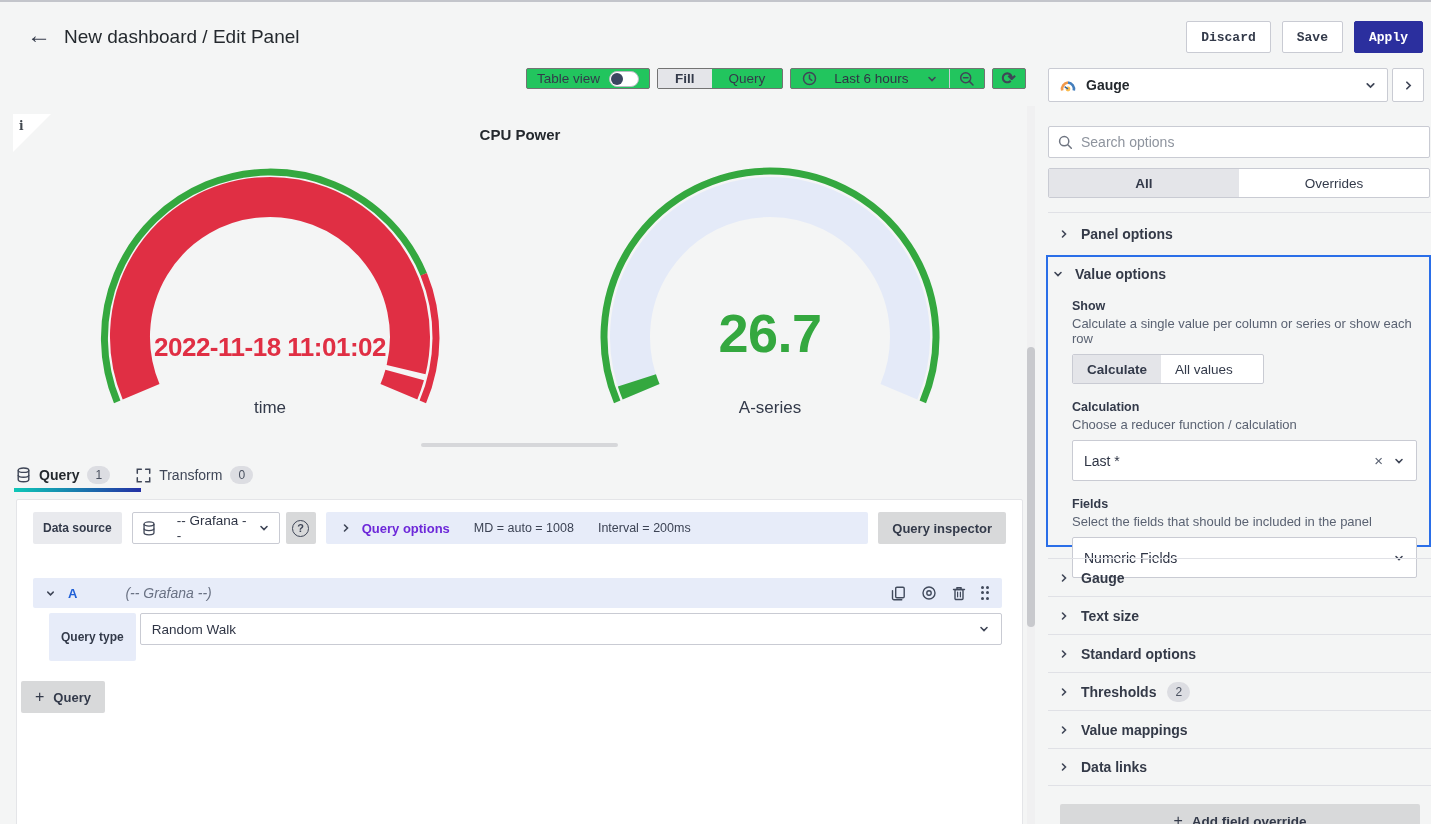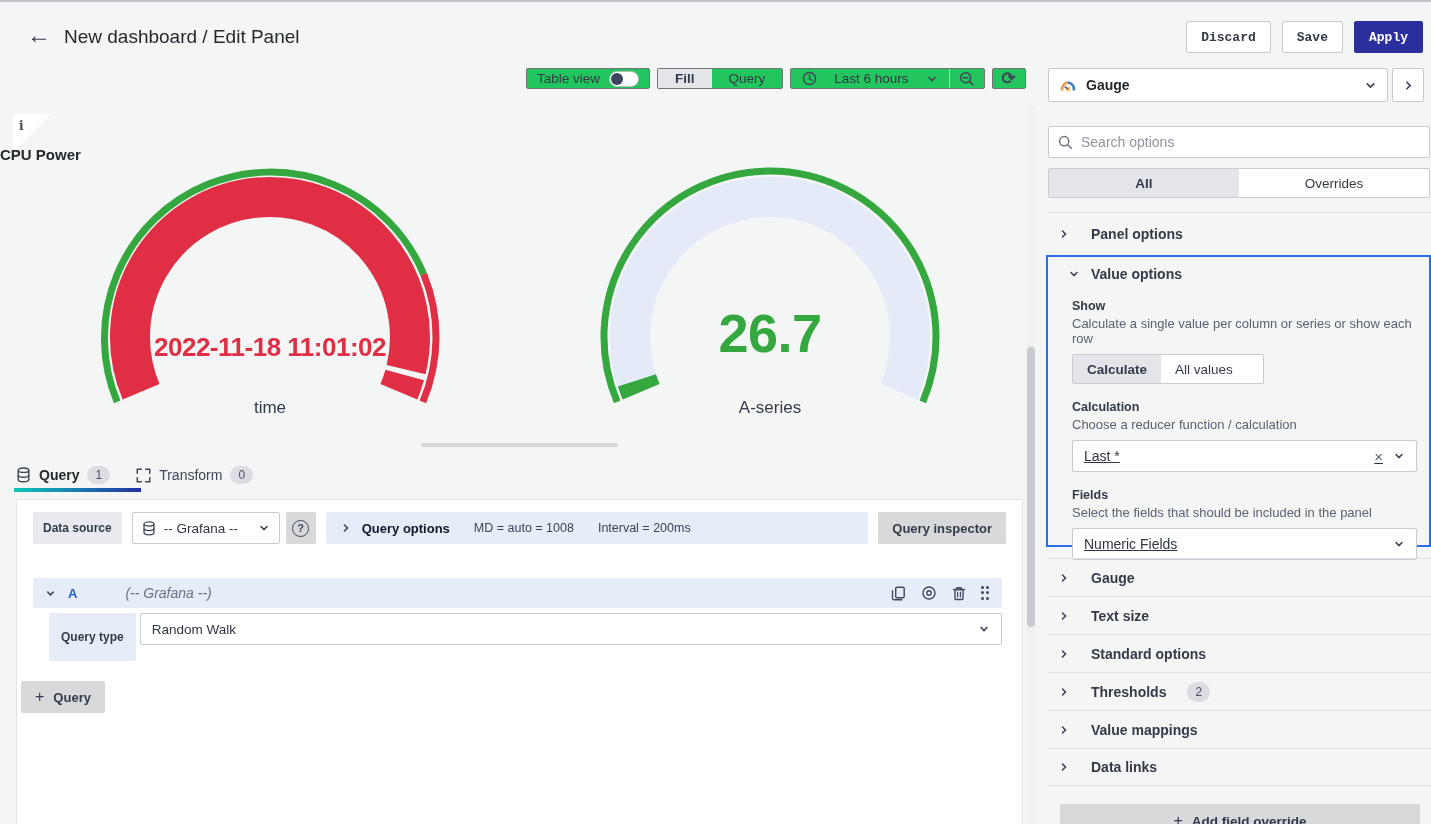--- a/index.html
+++ b/index.html
@@ -28,21 +28,21 @@
   .seg.sel { background:#e4e5e9; font-weight:600; }
   .timegroup .tseg { display:flex; align-items:center; gap:17px; padding:0 11px; height:100%; cursor:pointer; }
   .timegroup .divider { width:1px; height:100%; background:#c9cbd3; }
   .time-label { font-size:13.5px; font-weight:500; color:#2f3545; }
   .iconbox { width:34px; display:flex; align-items:center; justify-content:center; cursor:pointer; }
   .refresh-glyph { font-size:17px; font-weight:bold; color:#3f4657; }
 
   svg.ic { display:block; }
 
   
-  .panel-title { position:absolute; left:0; top:124px; width:1040px; font-size:15px; font-weight:600; color:#24292e;margin-top:20px; }
+  .panel-title { position:absolute; left:0; top:124px; width:1040px; text-align:center; font-size:15px; font-weight:600; color:#24292e; }
   .corner { position:absolute; left:13px; top:112px; cursor:pointer; }
   .gauge { position:absolute; width:400px; height:274px; top:150px; }
   .gauge.g0 { left:70px; } .gauge.g1 { left:570px; }
   .gauge-value { position:absolute; left:0; width:400px; text-align:center; font-weight:700; letter-spacing:-0.5px; }
   .g0 .gauge-value { top:180px; }
   .g1 .gauge-value { top:150px; }
   .gauge-label { position:absolute; left:0; top:246px; width:400px; text-align:center; font-size:17px; color:#333a4a; }
   .resize-handle { position:absolute; left:421px; top:441px; width:197px; height:4px; border-radius:2px; background:#d6d7da; cursor:row-resize; }
 
   
@@ -56,25 +56,25 @@
   .qtab.inactive .tlabel { font-weight:500; color:#3f4657; }
   .qtab.active::after { content:""; position:absolute; left:-2px; width:127px; bottom:-8px; height:4px;
       background:linear-gradient(90deg,#0fc7b7,#2430a5); }
   .pill { background:#dcdde2; border-radius:9px; height:18px; padding:0 8px; font-size:12px; color:#49505f; display:flex; align-items:center; }
 
   
   .qcard { position:absolute; left:16px; top:497px; width:1007px; height:327px; background:#fff; border:1px solid #e4e5e8; border-radius:2px; }
   .ds-row { position:absolute; left:16px; right:16px; top:12px; height:32px; display:flex; align-items:center; }
   .ds-label { background:#e9eaee; height:32px; display:flex; align-items:center; padding:0 10px; font-size:12px; font-weight:600; border-radius:2px; }
   .ds-select { margin-left:10px; width:148px; height:32px; background:#fff; border:1px solid #c9cbd3; border-radius:2px; display:flex; align-items:center; gap:8px; padding:0 9px; cursor:pointer; }
-  .ds-select .ds-name { font-size:13.5px; color:#2f3545; flex:1; }
+  .ds-select .ds-name { font-size:13.5px; color:#2f3545; flex:1;margin-left:13px; }
   .help-btn { margin-left:6px; width:30px; height:32px; background:#d8d9da; border:none; border-radius:2px; display:flex; align-items:center; justify-content:center; cursor:pointer; }
   .help-circle { width:17px; height:17px; border:1.5px solid #3f4657; border-radius:50%; font-size:11px; font-weight:700; color:#3f4657; display:flex; align-items:center; justify-content:center; }
   .qopts-bar { margin-left:10px; flex:1; height:32px; background:#e7ecf9; border-radius:2px; display:flex; align-items:center; padding:0 14px; gap:10px; cursor:pointer; }
-  .qopts-label { font-size:13px; font-weight:600; color:#0f172a; }
+  .qopts-label { font-size:13px; font-weight:600; color:#6d28d9; }
   .qopts-meta { font-size:12.5px; color:#3c4354; margin-left:14px; }
   .insp-btn { margin-left:10px; }
 
   .qrow-header { position:absolute; left:16px; right:20px; top:78px; height:30px; background:#e7ecf9; border-radius:2px; display:flex; align-items:center; padding:0 12px; }
   .refid { font-size:13px; font-weight:600; color:#1f5fd6; margin-left:12px; }
   .row-ds { font-size:14px; font-style:italic; color:#6a7284; margin-left:48px; }
   .qrow-icons { margin-left:auto; display:flex; align-items:center; gap:15px; color:#414a5c; }
   .qrow-icons > span { cursor:pointer; display:flex; }
   .dots { display:grid; grid-template-columns:4px 4px; grid-auto-rows:4px; gap:1.5px; }
   .dots i { width:3px; height:3px; border-radius:50%; background:#414a5c; }
@@ -93,37 +93,37 @@
   .viz-collapse { position:absolute; left:1392px; top:66px; width:32px; height:34px; background:#fff; border:1px solid #c9cbd3; border-radius:2px; display:flex; align-items:center; justify-content:center; cursor:pointer; }
 
   .opt-search { position:absolute; left:1048px; top:124px; width:382px; height:32px; background:#fff; border:1px solid #c9cbd3; border-radius:2px; display:flex; align-items:center; gap:8px; padding:0 9px; }
   .opt-search input { border:none; outline:none; flex:1; font-family:inherit; font-size:14px; color:#2f3545; background:transparent; }
   .opt-search input::placeholder { color:#8e949e; }
 
   .ao-tabs { position:absolute; left:1048px; top:166px; width:382px; height:30px; background:#fff; border:1px solid #c9cbd3; border-radius:2px; display:flex; overflow:hidden; }
   .ao-tab { flex:1; display:flex; align-items:center; justify-content:center; font-size:13.5px; color:#333a4a; cursor:pointer; }
   .ao-tab.sel { background:#e4e5e9; font-weight:600; }
 
-  .opt-row { position:absolute; left:1048px; width:383px; height:38px; border-top:1px solid #e0e1e6; display:flex; align-items:center; gap:21px; padding-left:10px; cursor:pointer; }
+  .opt-row { position:absolute; left:1048px; width:383px; height:38px; border-top:1px solid #e0e1e6; display:flex; align-items:center; gap:11px; padding-left:10px; cursor:pointer; }
   .opt-row .olabel { font-size:14px; font-weight:600; color:#343a48; }
   .row-panelopts { top:210px; height:43px; }
   .rows-rest .opt-row { position:static; }
   .rows-rest { position:absolute; left:1048px; top:556px; width:383px; }
   .rows-rest .opt-row:last-child { border-bottom:1px solid #e0e1e6; }
 
   .vo-box { position:absolute; left:1046px; top:253px; width:385px; height:292px; border:2px solid #2a6ee8; }
-  .vo-header { height:34px; display:flex; align-items:center; gap:11px; padding-left:20px; cursor:pointer; }
+  .vo-header { height:34px; display:flex; align-items:center; gap:11px; padding-left:4px; cursor:pointer; }
   .vo-header .olabel { font-size:14px; font-weight:600; color:#343a48; }
   .vo-body { padding:2px 12px 0 24px; }
   .field-label { font-size:12.5px; font-weight:600; color:#333a4a; margin-top:6px; }
   .field-desc { font-size:13px; color:#5a6272; margin-top:3px; }
   .radio-group { margin-top:8px; width:192px; height:30px; background:#fff; border:1px solid #c9cbd3; border-radius:2px; display:flex; overflow:hidden; }
   .radio-group .seg { font-size:13.5px; padding:0 14px; }
   .mt18 { margin-top:16px; }
-  .select { margin-top:8px; height:32px; background:#fff; border:1px solid #c9cbd3; border-radius:2px; display:flex; align-items:center; padding:0 11px; font-size:14px; color:#2f3545; cursor:pointer;text-decoration:underline; }
+  .select { margin-top:8px; height:41px; background:#fff; border:1px solid #c9cbd3; border-radius:2px; display:flex; align-items:center; padding:0 11px; font-size:14px; color:#2f3545; cursor:pointer; }
   .select .grow { flex:1; }
   .select .x { font-size:15px; color:#5a6272; margin-right:10px; cursor:pointer; }
 
   .badge-2 { background:#dcdde2; border-radius:10px; height:20px; padding:0 8px; font-size:12px; color:#49505f; display:flex; align-items:center; }
 
   .add-override { position:absolute; left:1060px; top:802px; width:360px; height:34px; display:flex; align-items:center; justify-content:center; gap:9px; font-size:13.5px; }
 
   .chev { color:#3f4657; display:flex; }
 </style>
 </head>

